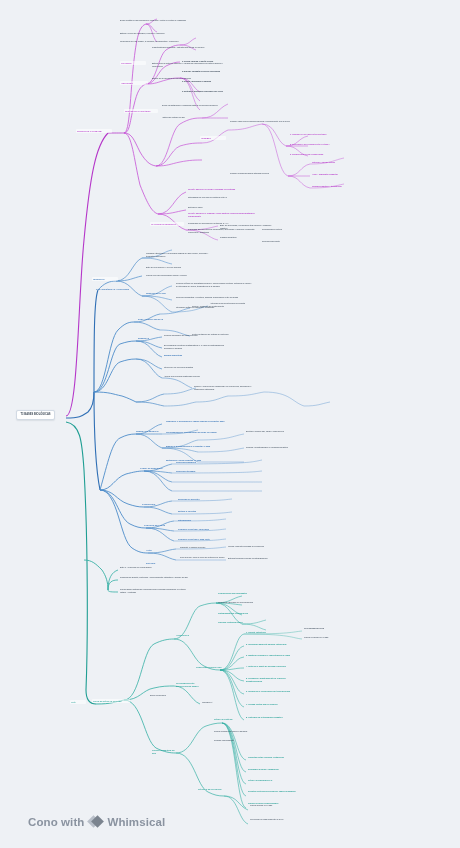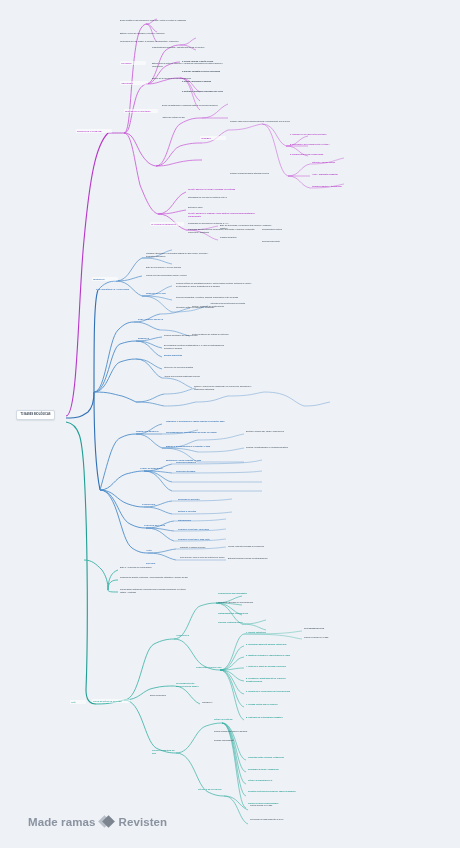--- a/index.html
+++ b/index.html
@@ -377,21 +377,21 @@
   <div class="node g bold" style="left:248px; top:790px; width:56px;">Revisten ventrículos cerebrales y canal ependimario</div>
   <div class="node g bold" style="left:248px; top:802px; width:56px;">Producen líquido cefalorraquídeo</div>
   <div class="node g cap" style="left:198px; top:788px; width:32px;">CÉLULAS DE SCHWANN</div>
   <div class="node" style="left:250px; top:804px; width:58px;">Forman mielina en el SNP</div>
   <div class="node" style="left:250px; top:818px; width:58px;">Una célula por cada segmento de axón</div>
   <div class="node g bold" style="left:214px; top:718px; width:30px;">CÉLULAS SATÉLITE</div>
   <div class="node" style="left:214px; top:730px; width:44px;">Rodean somas neuronales en ganglios</div>
   <div class="node" style="left:214px; top:739px; width:44px;">Regulan microambiente</div>
 
   <div class="watermark">
-    <span>Made ramas</span>
+    <span>Cono with</span>
     <span class="wm-logo">
       <span class="d1"></span>
         <span class="d2"></span>
     </span>
-    <span>Revisten</span>
+    <span>Whimsical</span>
   </div>
 
 </div>
 
 </body></html>

